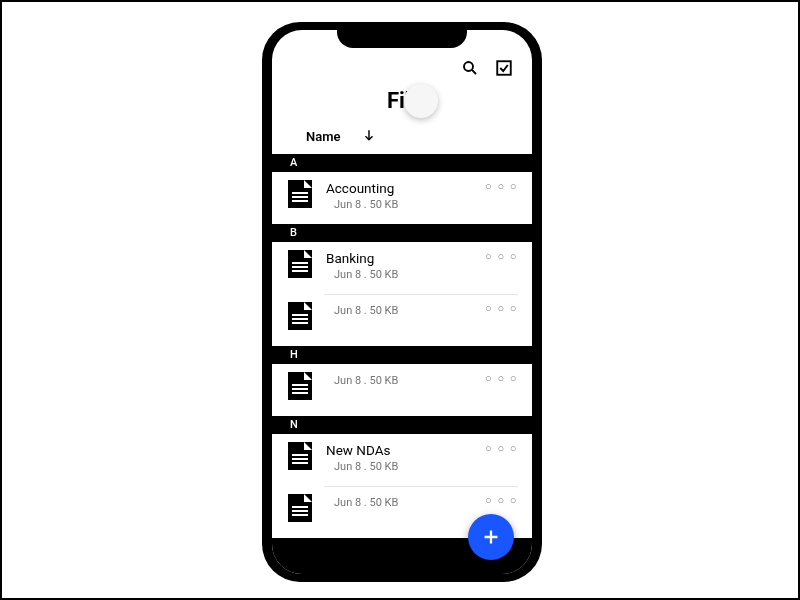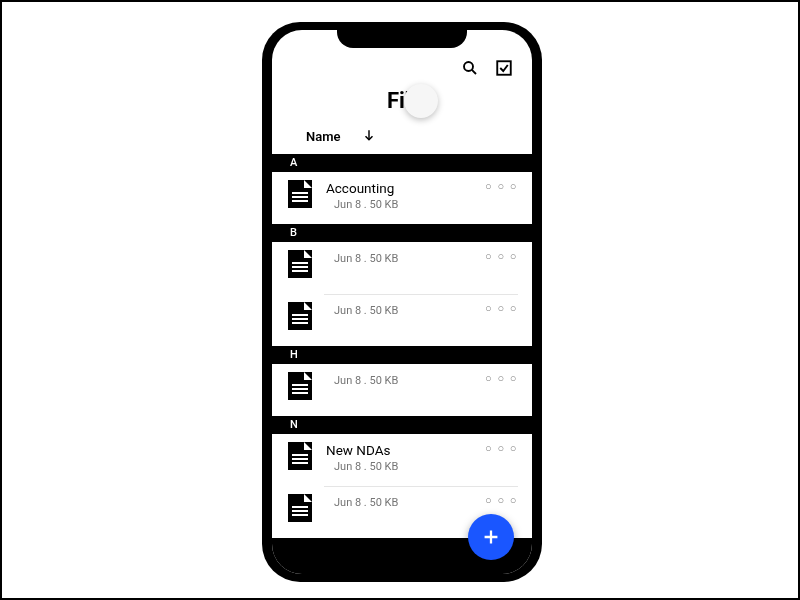--- a/index.html
+++ b/index.html
@@ -144,20 +144,21 @@
             </div>
             <span class="more">○ ○ ○</span>
           </div>
         </div>
 
         <div class="section-header">B</div>
         <div class="section-body">
           <div class="row">
             <div class="file-icon"></div>
             <div class="file-text">
+              <span class="file-name">Banking</span>
               <span class="file-meta">Jun 8 . 50 KB</span>
             </div>
             <span class="more">○ ○ ○</span>
           </div>
           <div class="row">
             <div class="file-icon"></div>
             <div class="file-text">
               <span class="file-meta">Jun 8 . 50 KB</span>
             </div>
             <span class="more">○ ○ ○</span>

